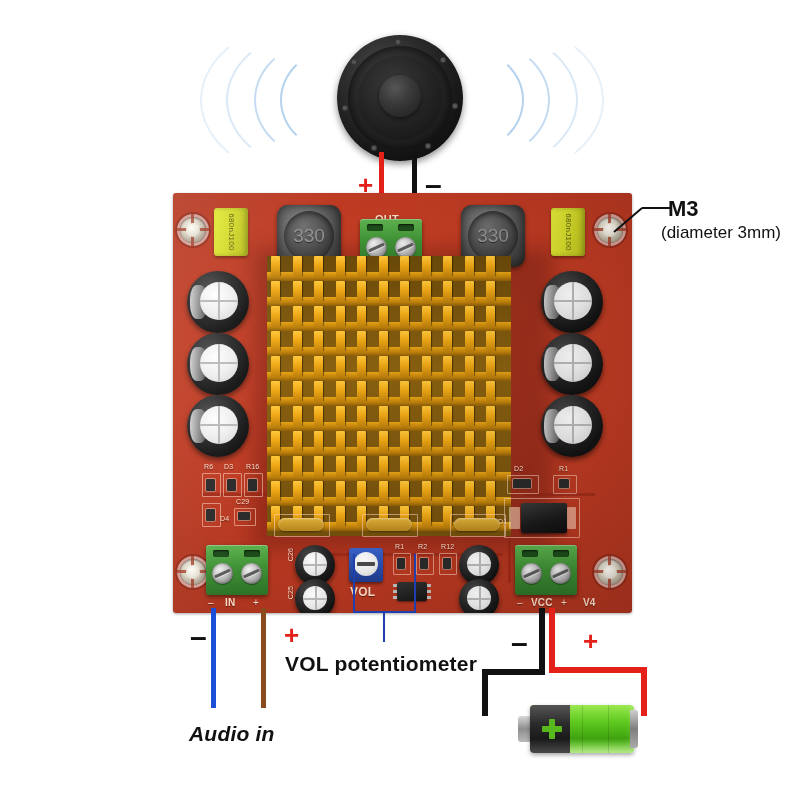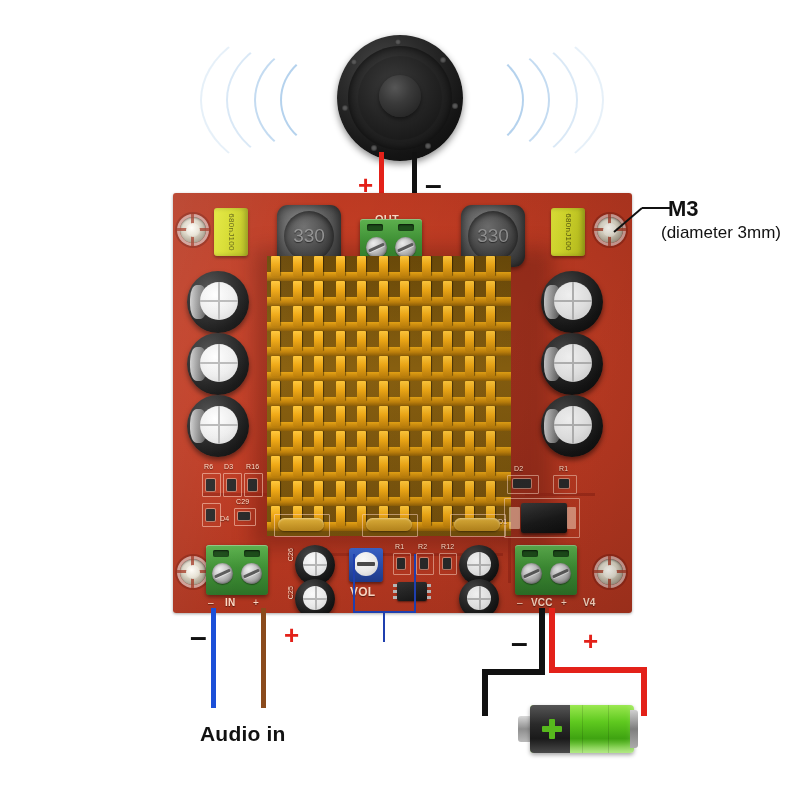--- a/index.html
+++ b/index.html
@@ -619,26 +619,27 @@
     <line x1="4" y1="36" x2="32" y2="12" stroke="#111" stroke-width="2"></line>
     <line x1="32" y1="12" x2="62" y2="12" stroke="#111" stroke-width="2"></line>
   </svg>
   <div class="lbl callout-title" style="left:668px;top:196px;">M3</div>
   <div class="lbl callout-sub" style="left:661px;top:223px;">(diameter 3mm)</div>
 
   <div class="wire" style="left:211px;top:608px;width:5px;height:100px;background:#1b4fd8;"></div>
   <div class="wire" style="left:261px;top:608px;width:5px;height:100px;background:#8a4a1c;"></div>
   <div class="sign minus" style="left:190px;top:622px;">–</div>
   <div class="sign plus" style="left:284px;top:622px;">+</div>
-  <div class="lbl big-label" style="left:200px;top:722px;">Audio in</div>
+  <div class="lbl big-label" style="left:189px;top:722px;font-style:italic;">Audio in</div>
 
   <svg style="position:absolute;left:352px;top:550px;width:70px;height:95px;" viewBox="0 0 70 95">
     <path d="M 2 4 L 2 62 L 63 62 L 63 4" fill="none" stroke="#1f3fae" stroke-width="2"></path>
     <line x1="32" y1="62" x2="32" y2="92" stroke="#1f3fae" stroke-width="2"></line>
   </svg>
+  <div class="lbl big-label" style="left:285px;top:652px;">VOL potentiometer</div>
 
   <svg style="position:absolute;left:480px;top:608px;width:70px;height:110px;" viewBox="0 0 70 110">
     <polyline points="62,0 62,64 5,64 5,108" fill="none" stroke="#111" stroke-width="6"></polyline>
   </svg>
   <svg style="position:absolute;left:540px;top:608px;width:120px;height:110px;" viewBox="0 0 120 110">
     <polyline points="12,0 12,62 104,62 104,108" fill="none" stroke="#e32119" stroke-width="6"></polyline>
   </svg>
   <div class="sign minus" style="left:511px;top:628px;">–</div>
   <div class="sign plus" style="left:583px;top:628px;">+</div>
 

